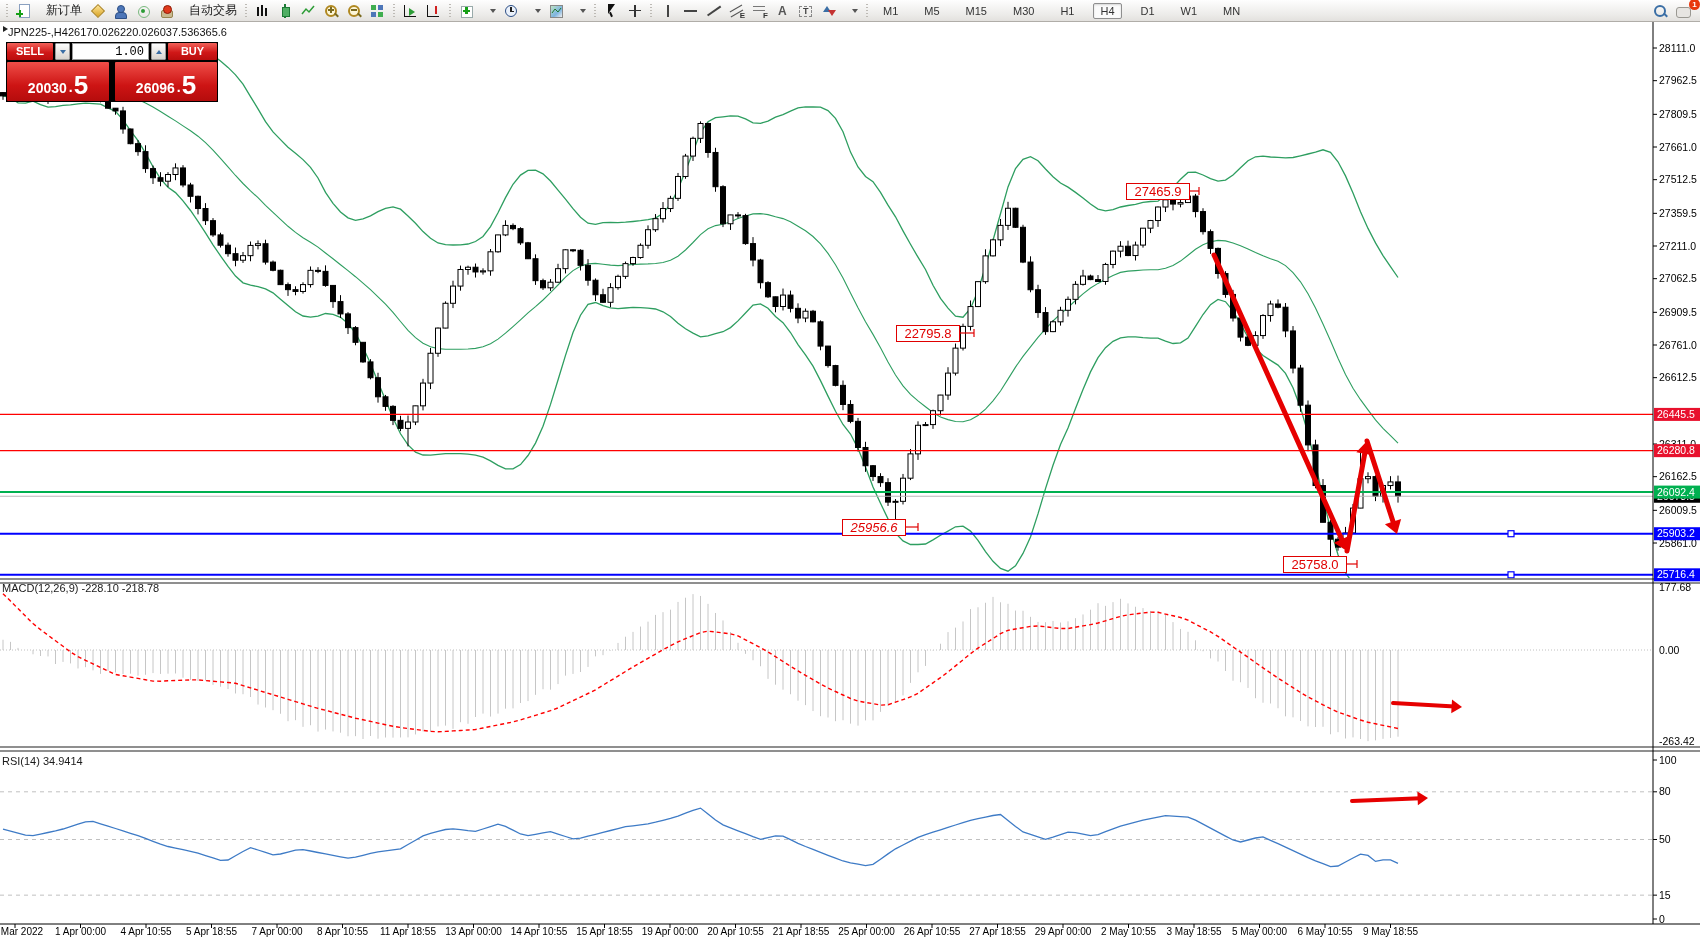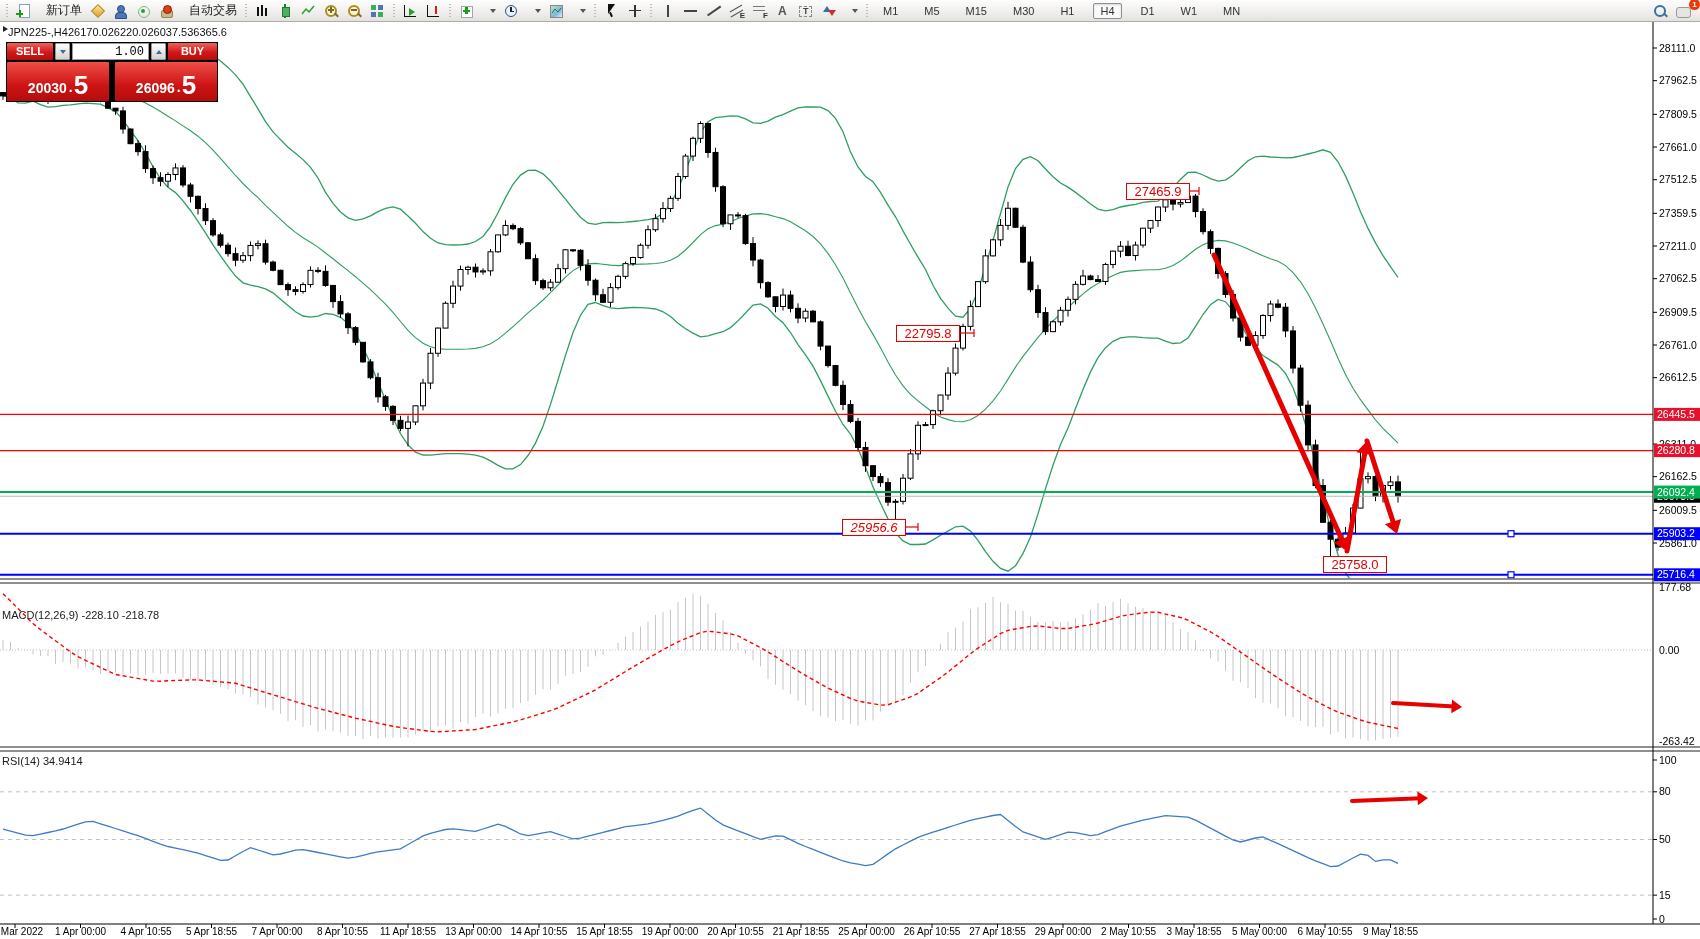--- a/index.html
+++ b/index.html
@@ -280,21 +280,21 @@
     </div>
     <div style="width:2px"></div>
     <div class="pricebox">
       <span class="p-small">26096</span>
         <span class="p-dot">.</span>
         <span class="p-big">5</span>
     </div>
   </div>
 </div>
 
-<div class="pl" style="top:609px">MACD(12,26,9) -228.10 -218.78</div>
+<div class="pl" style="top:582px">MACD(12,26,9) -228.10 -218.78</div>
 <div class="pl" style="top:755px">RSI(14) 34.9414</div>
 
 <svg id="chart-svg" width="1700" height="939">
     <defs>
       <clipPath id="cm">
         <rect x="0" y="22" width="1653" height="556"></rect>
       </clipPath>
       <clipPath id="cq">
         <rect x="0" y="584" width="1653" height="162"></rect>
       </clipPath>
@@ -1010,14 +1010,14 @@
     <line x1="974" y1="329" x2="974" y2="337" stroke="#e00000" stroke-width="1.2"></line>
     <line x1="905" y1="527" x2="918" y2="527" stroke="#e00000" stroke-width="1.2"></line>
     <line x1="918" y1="523" x2="918" y2="531" stroke="#e00000" stroke-width="1.2"></line>
     <line x1="1346" y1="564" x2="1357" y2="564" stroke="#e00000" stroke-width="1.2"></line>
     <line x1="1357" y1="560" x2="1357" y2="568" stroke="#e00000" stroke-width="1.2"></line>
   </svg>
 <div id="annotations">
     <div class="ann" style="left: 1126px; top: 183px;">27465.9</div>
     <div class="ann" style="left: 896px; top: 325px;">22795.8</div>
     <div class="ann" style="left: 842px; top: 519px; font-style: italic;">25956.6</div>
-    <div class="ann" style="left: 1283px; top: 556px; margin-left: 40px;">25758.0</div>
+    <div class="ann" style="left: 1283px; top: 556px;">25758.0</div>
   </div>
 
 </body></html>

